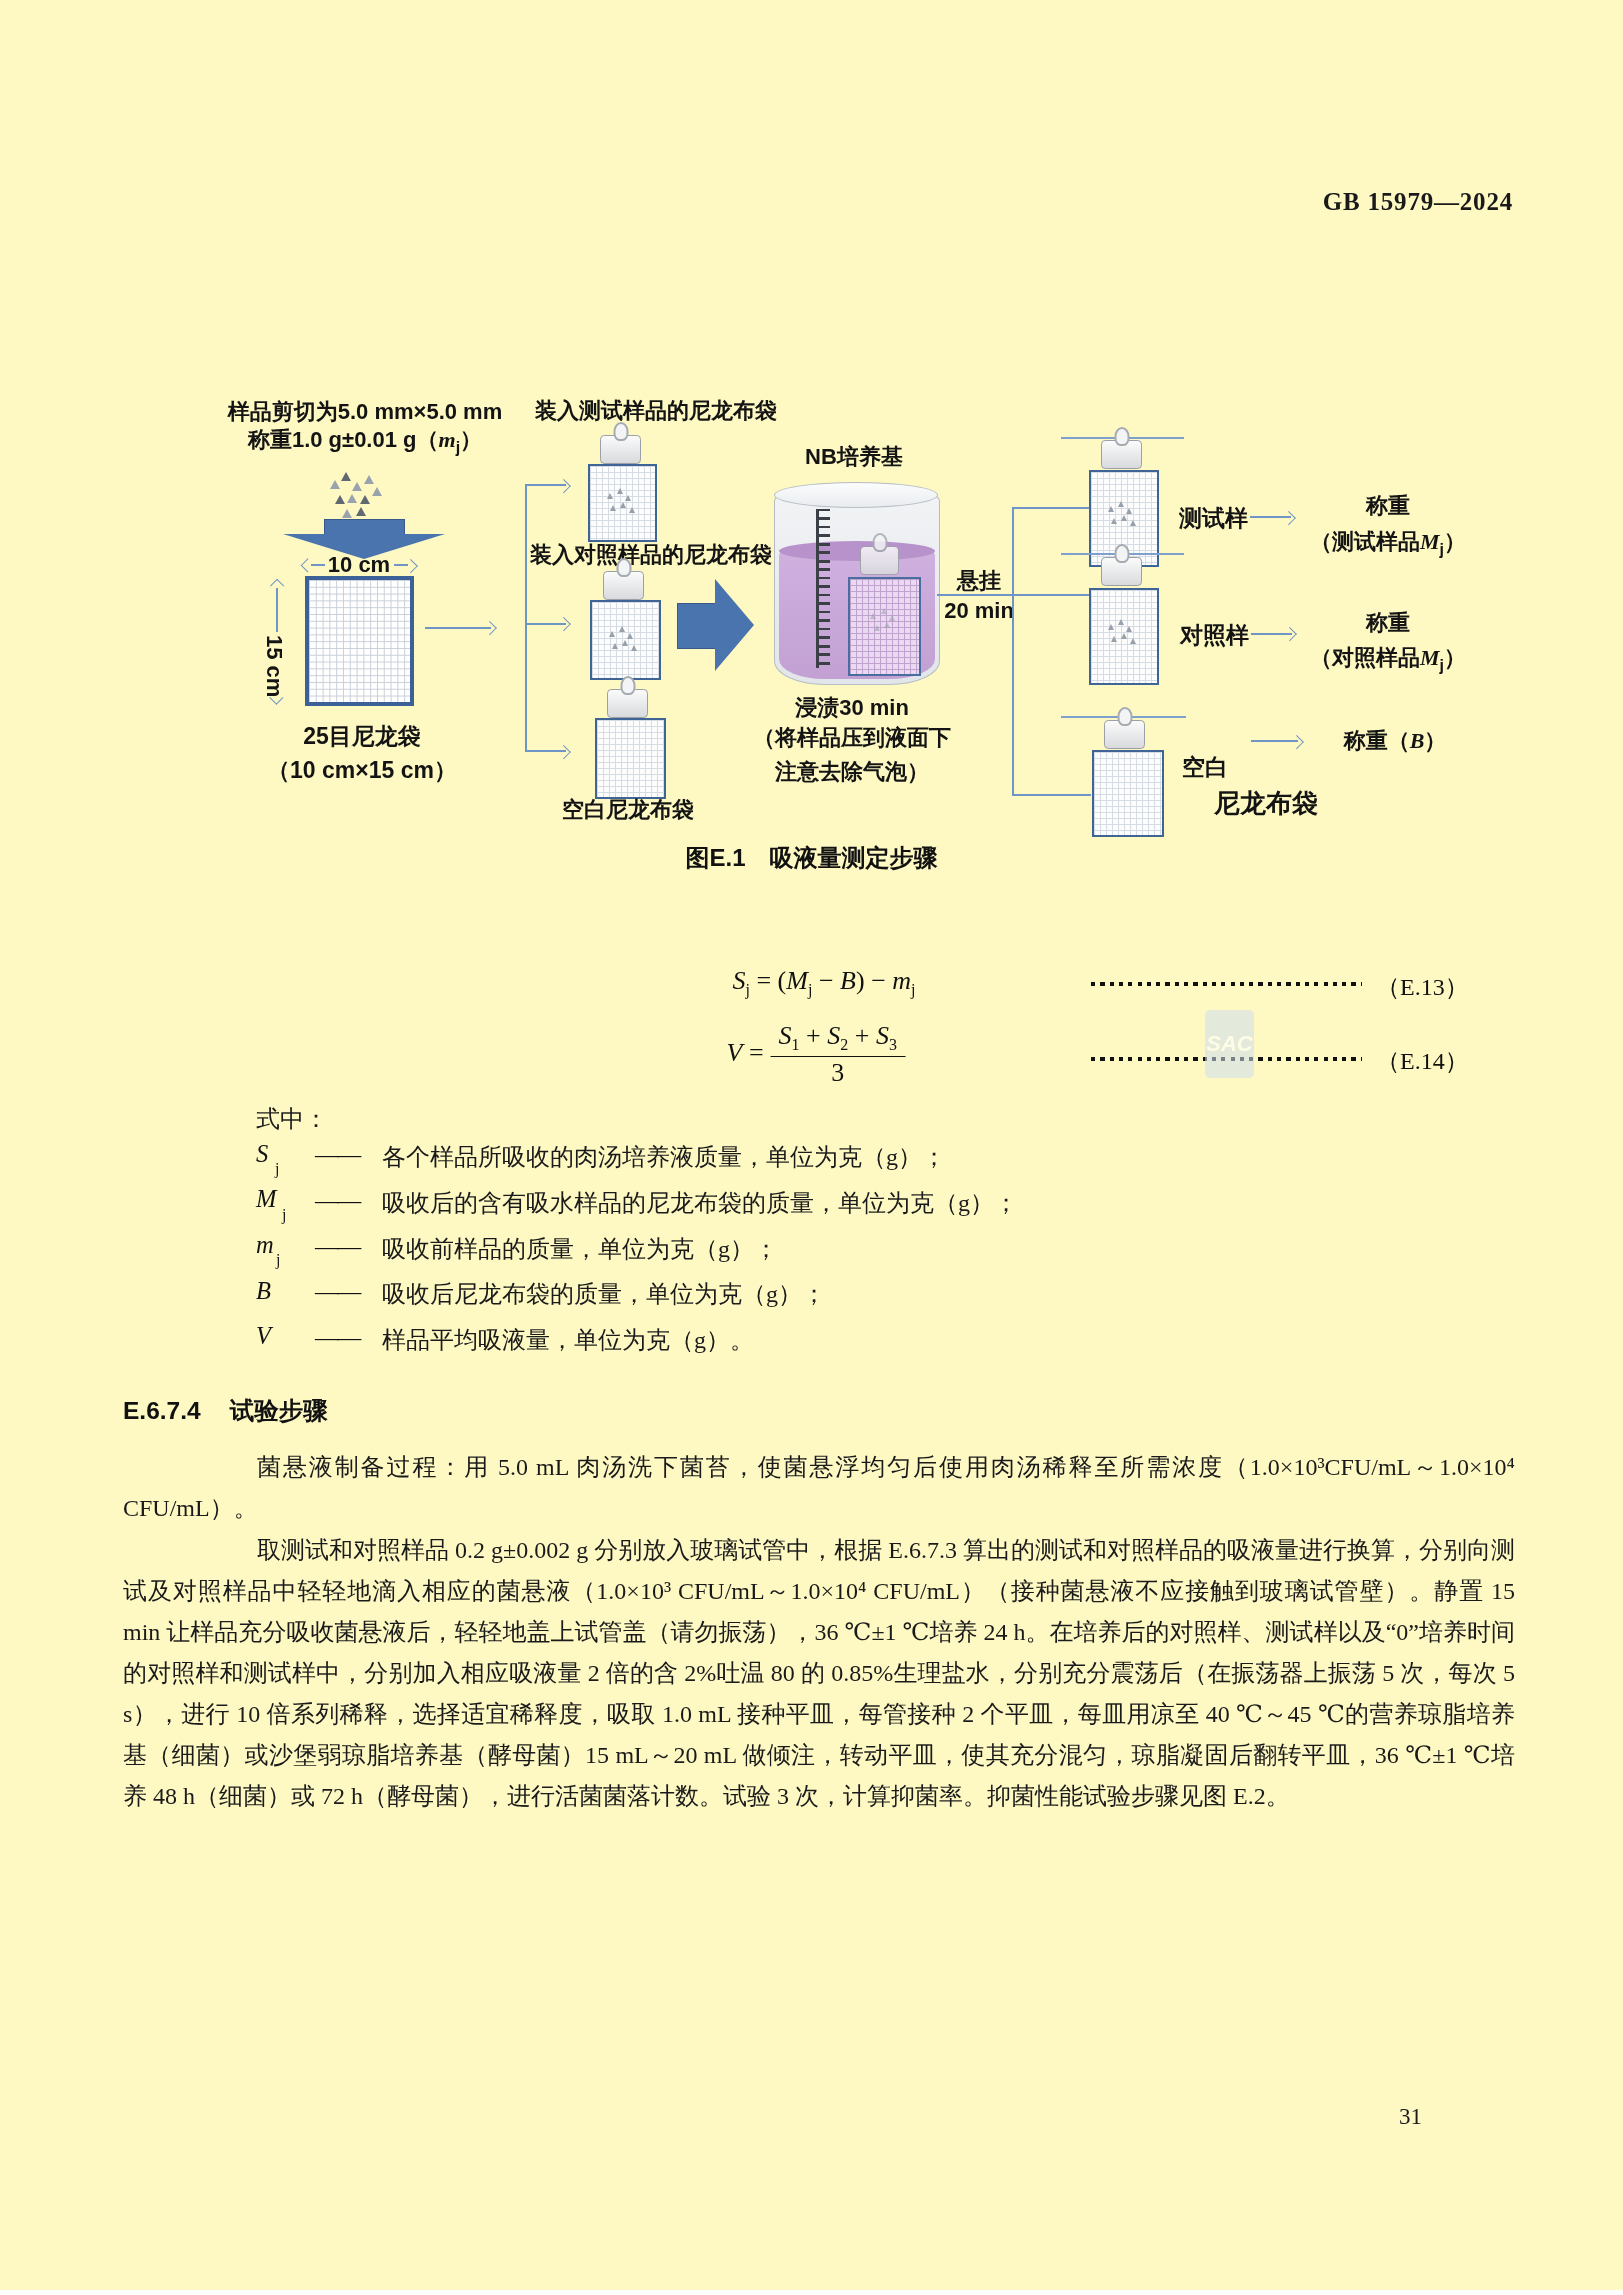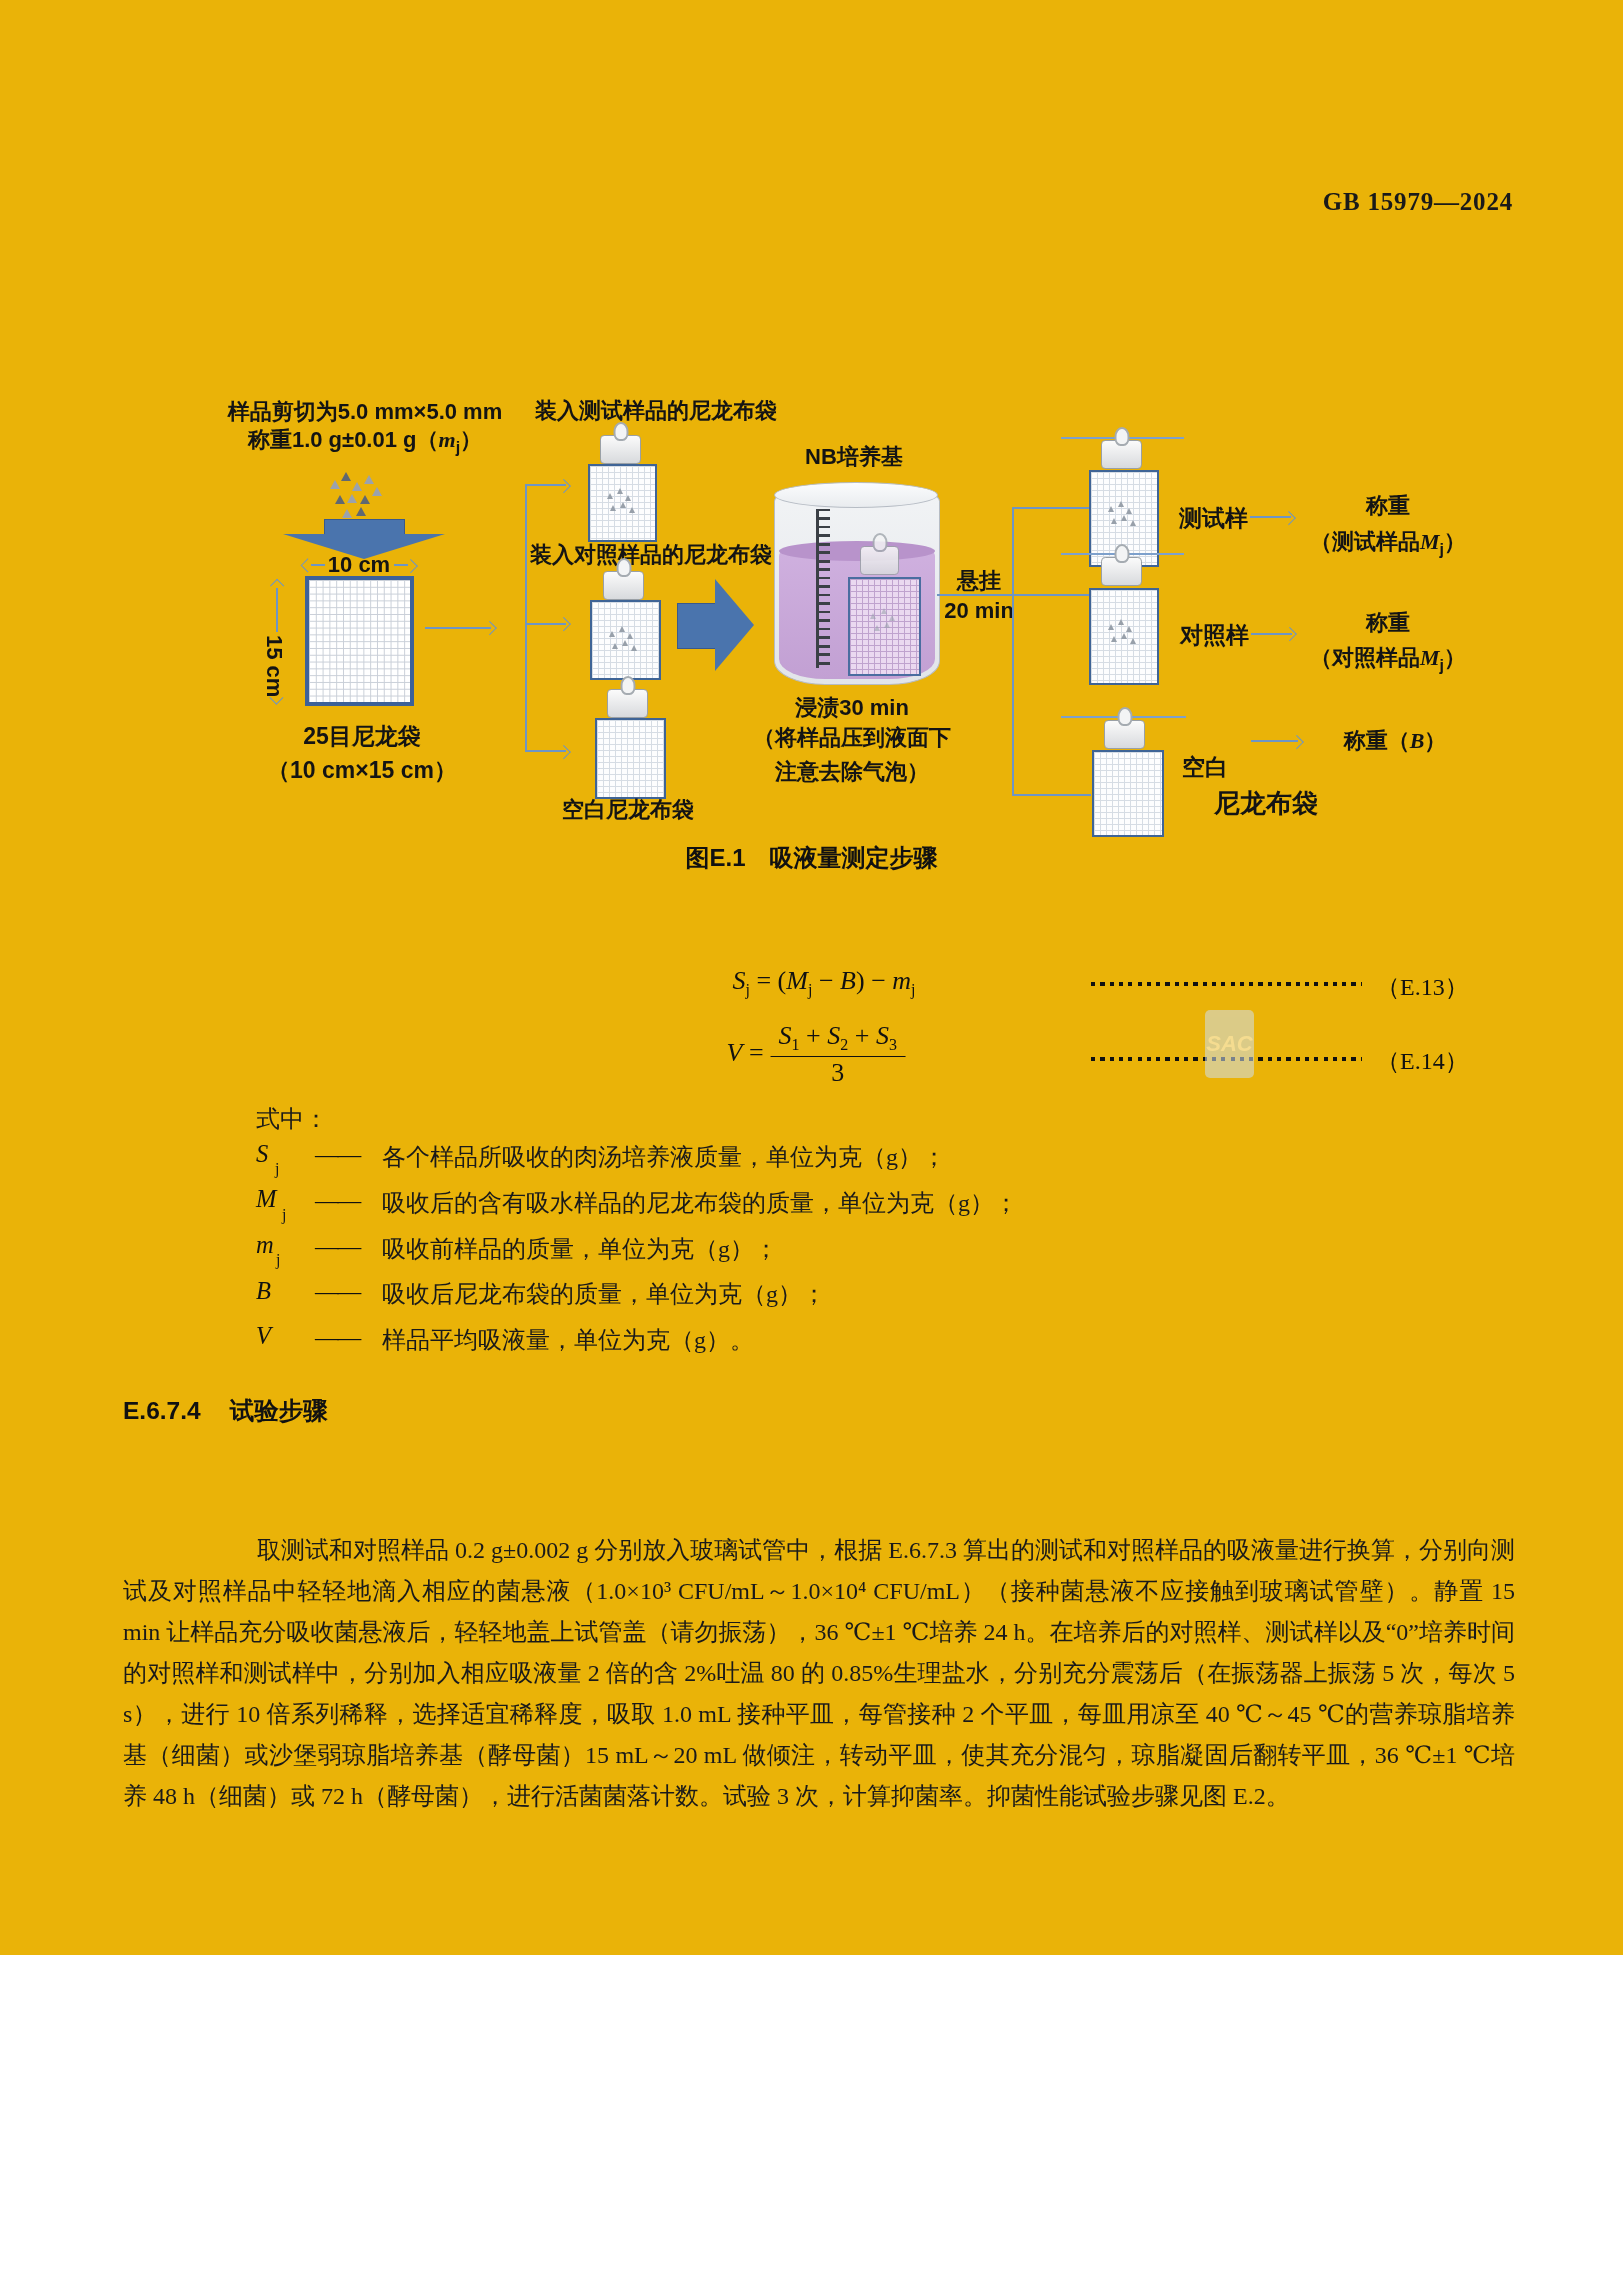--- a/index.html
+++ b/index.html
@@ -1,16 +1,16 @@
 <!DOCTYPE html>
 <html style="font-size:13.5px"><head>
 <meta charset="utf-8">
 <style>
   html,body{margin:0;padding:0;background:#ffffff;}
-  #page{position:relative;width:1623px;height:1955px;background:#eab308;overflow:hidden;
+  #page{position:relative;width:1623px;height:2290px;background:#fef9c3;overflow:hidden;
         font-family:"Liberation Serif","DejaVu Serif",serif;color:#1a1a1a;}
   .abs{position:absolute;}
   .serif{font-family:"Liberation Serif","DejaVu Serif",serif;}
   .body-text{font-size:24px;line-height:41px;color:#1a1a1a;text-align:justify;}
   .hdr{font-weight:bold;font-size:25px;letter-spacing:0.8px;}
   .dlabel{position:absolute;font-family:"Liberation Sans","DejaVu Sans",sans-serif;
           font-weight:700;color:#141414;font-size:22px;white-space:nowrap;line-height:1.2;}
   .cx{transform:translateX(-50%);}
   .hl{position:absolute;height:1.7px;background:#6e95c5;}
   .vl{position:absolute;width:1.7px;background:#6e95c5;}
@@ -287,18 +287,19 @@
   <div>
     <span class="def-sym fvar" style="left:256px;top:1322px;">V</span>
     <span class="def-dash serif" style="left:315px;top:1324px;">——</span>
     <span class="def-text serif" style="left:382px;top:1324px;">样品平均吸液量，单位为克（g）。</span>
   </div>
 
   <div class="sect-h" style="left:123px;top:1394px;">
     <span>E.6.7.4</span><span style="margin-left:29px;">试验步骤</span>
   </div>
 
+  <div class="abs body-text" style="left:123px;top:1447px;width:1392px;text-indent:134px;">菌悬液制备过程：用 5.0 mL 肉汤洗下菌苔，使菌悬浮均匀后使用肉汤稀释至所需浓度（1.0×10³CFU/mL～1.0×10⁴ CFU/mL）。</div>
   <div class="abs body-text" style="left:123px;top:1530px;width:1392px;text-indent:134px;">取测试和对照样品 0.2 g±0.002 g 分别放入玻璃试管中，根据 E.6.7.3 算出的测试和对照样品的吸液量进行换算，分别向测试及对照样品中轻轻地滴入相应的菌悬液（1.0×10³ CFU/mL～1.0×10⁴ CFU/mL）（接种菌悬液不应接触到玻璃试管壁）。静置 15 min 让样品充分吸收菌悬液后，轻轻地盖上试管盖（请勿振荡），36 ℃±1 ℃培养 24 h。在培养后的对照样、测试样以及“0”培养时间的对照样和测试样中，分别加入相应吸液量 2 倍的含 2%吐温 80 的 0.85%生理盐水，分别充分震荡后（在振荡器上振荡 5 次，每次 5 s），进行 10 倍系列稀释，选择适宜稀释度，吸取 1.0 mL 接种平皿，每管接种 2 个平皿，每皿用凉至 40 ℃～45 ℃的营养琼脂培养基（细菌）或沙堡弱琼脂培养基（酵母菌）15 mL～20 mL 做倾注，转动平皿，使其充分混匀，琼脂凝固后翻转平皿，36 ℃±1 ℃培养 48 h（细菌）或 72 h（酵母菌），进行活菌菌落计数。试验 3 次，计算抑菌率。抑菌性能试验步骤见图 E.2。</div>
 
   <div class="pageno serif" style="left:1399px;top:2104px;">31</div>
 
 </div>
 
 
 </body></html>

